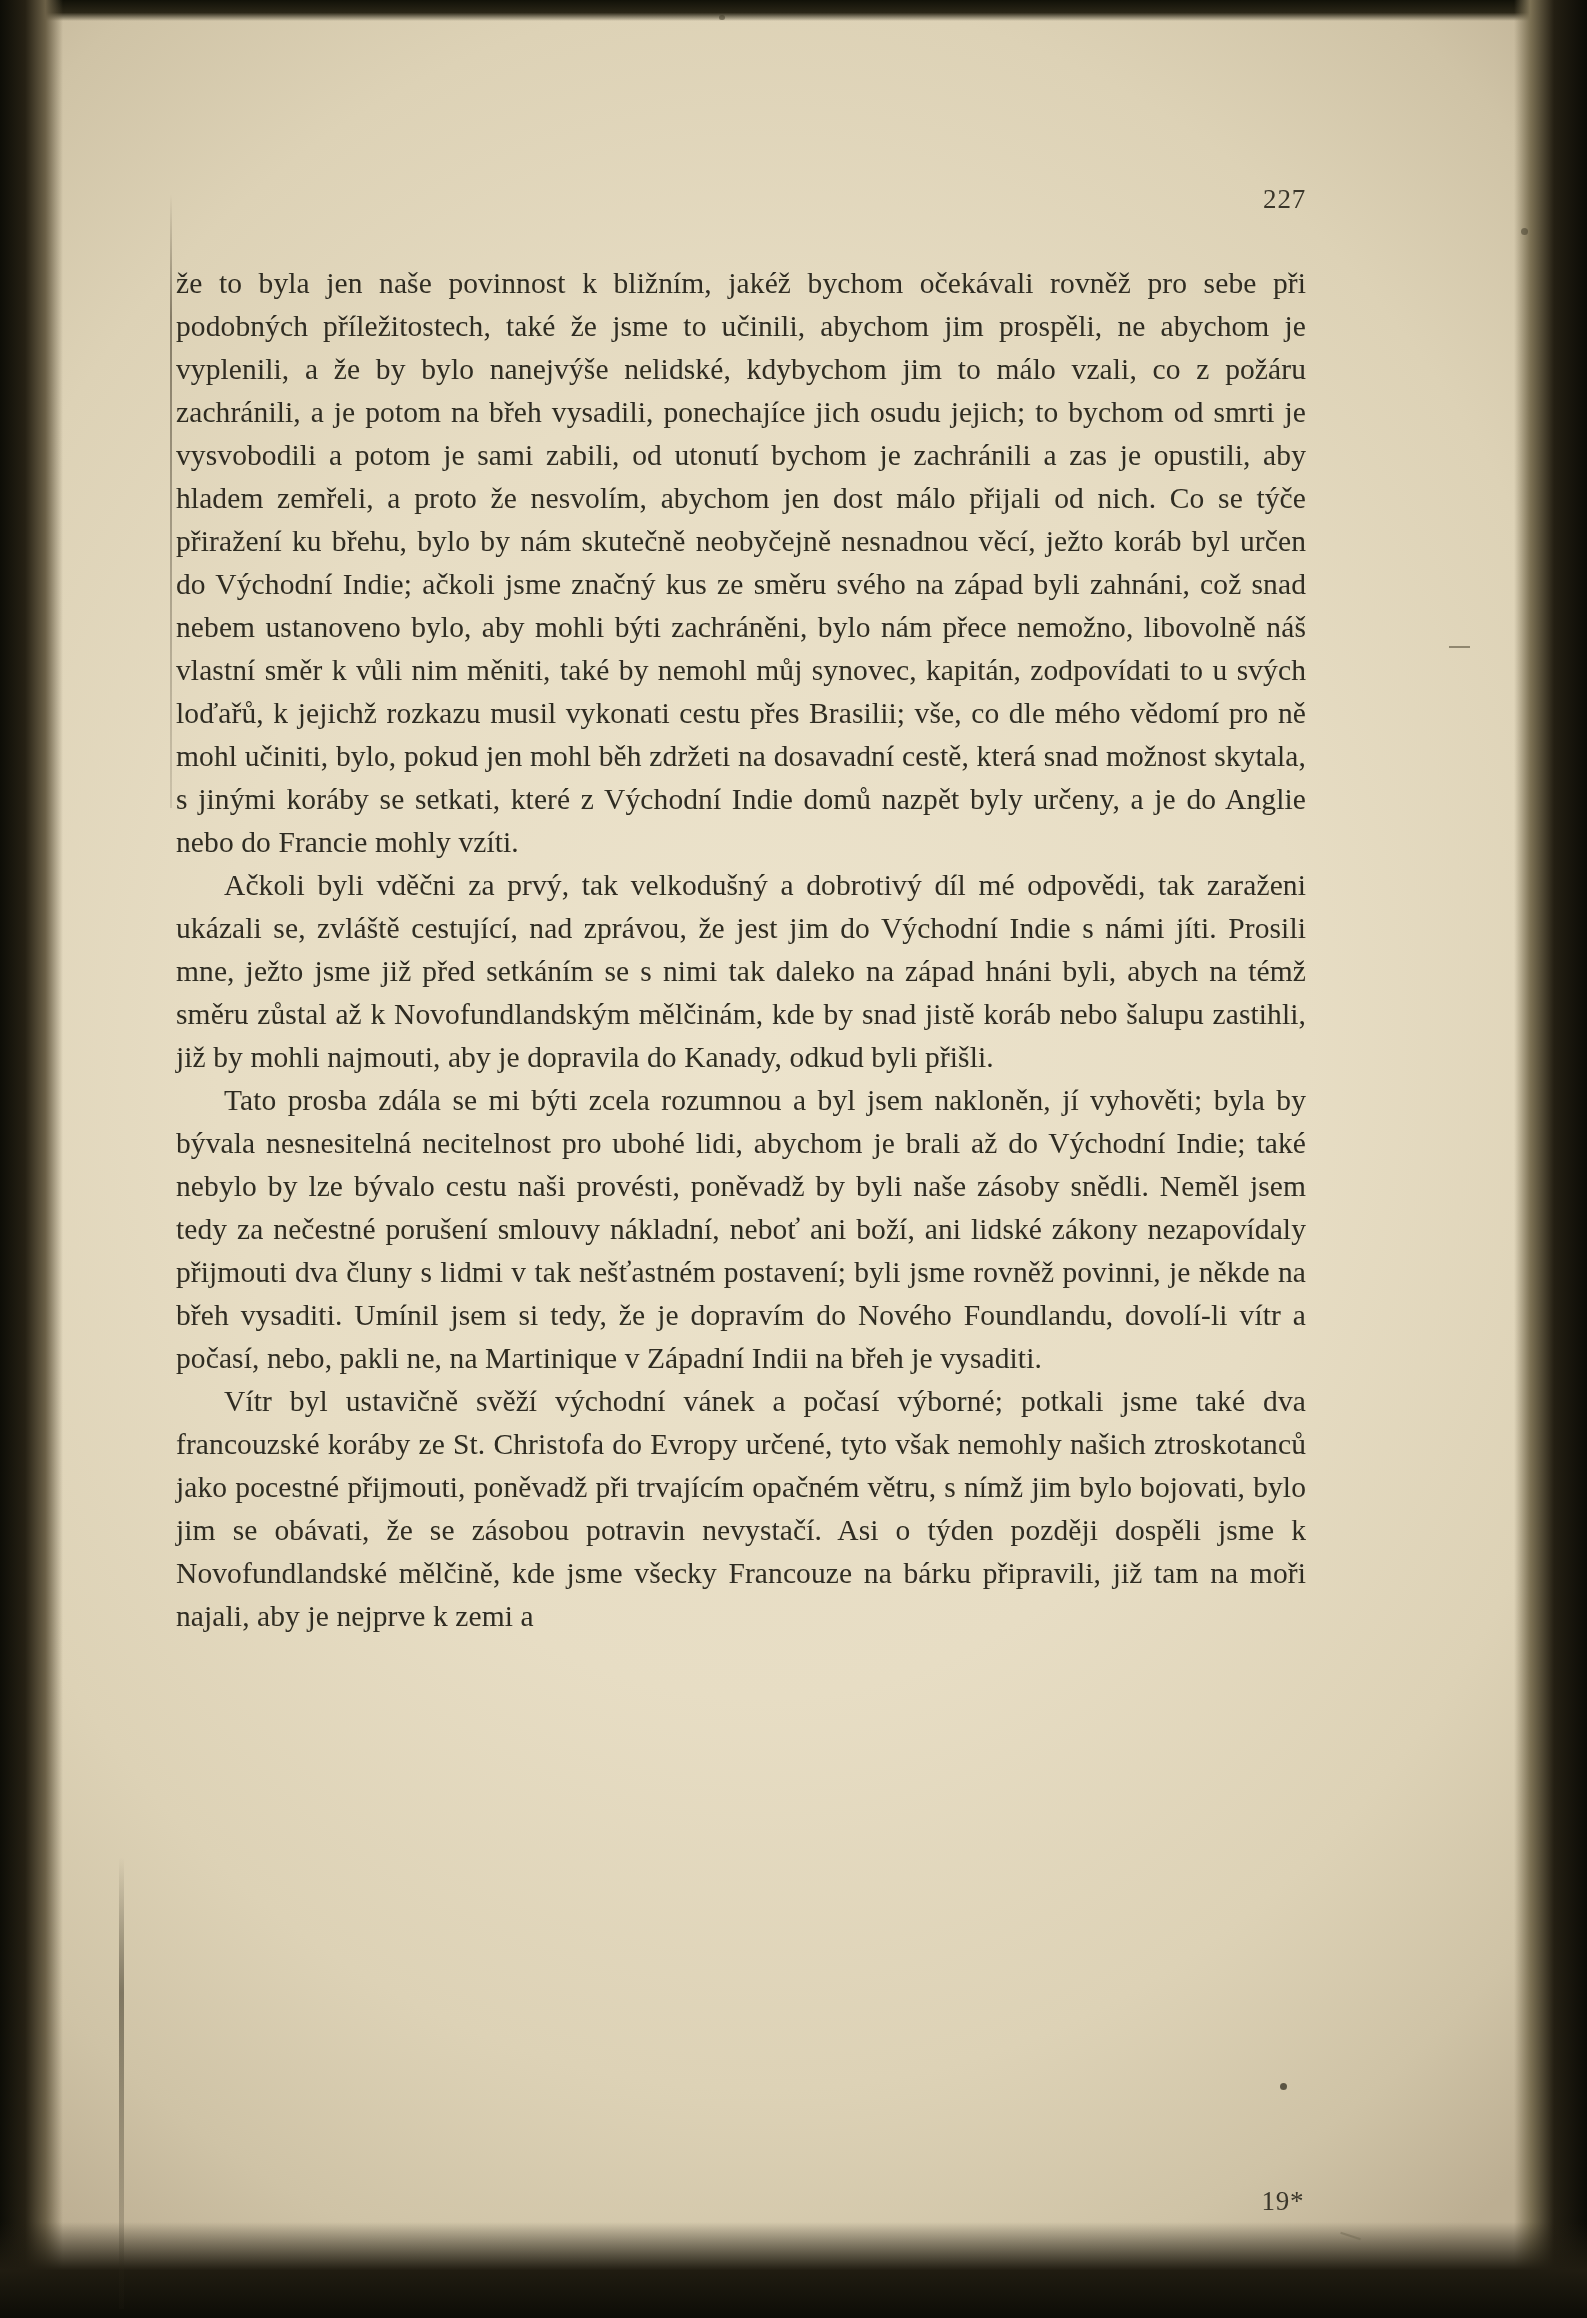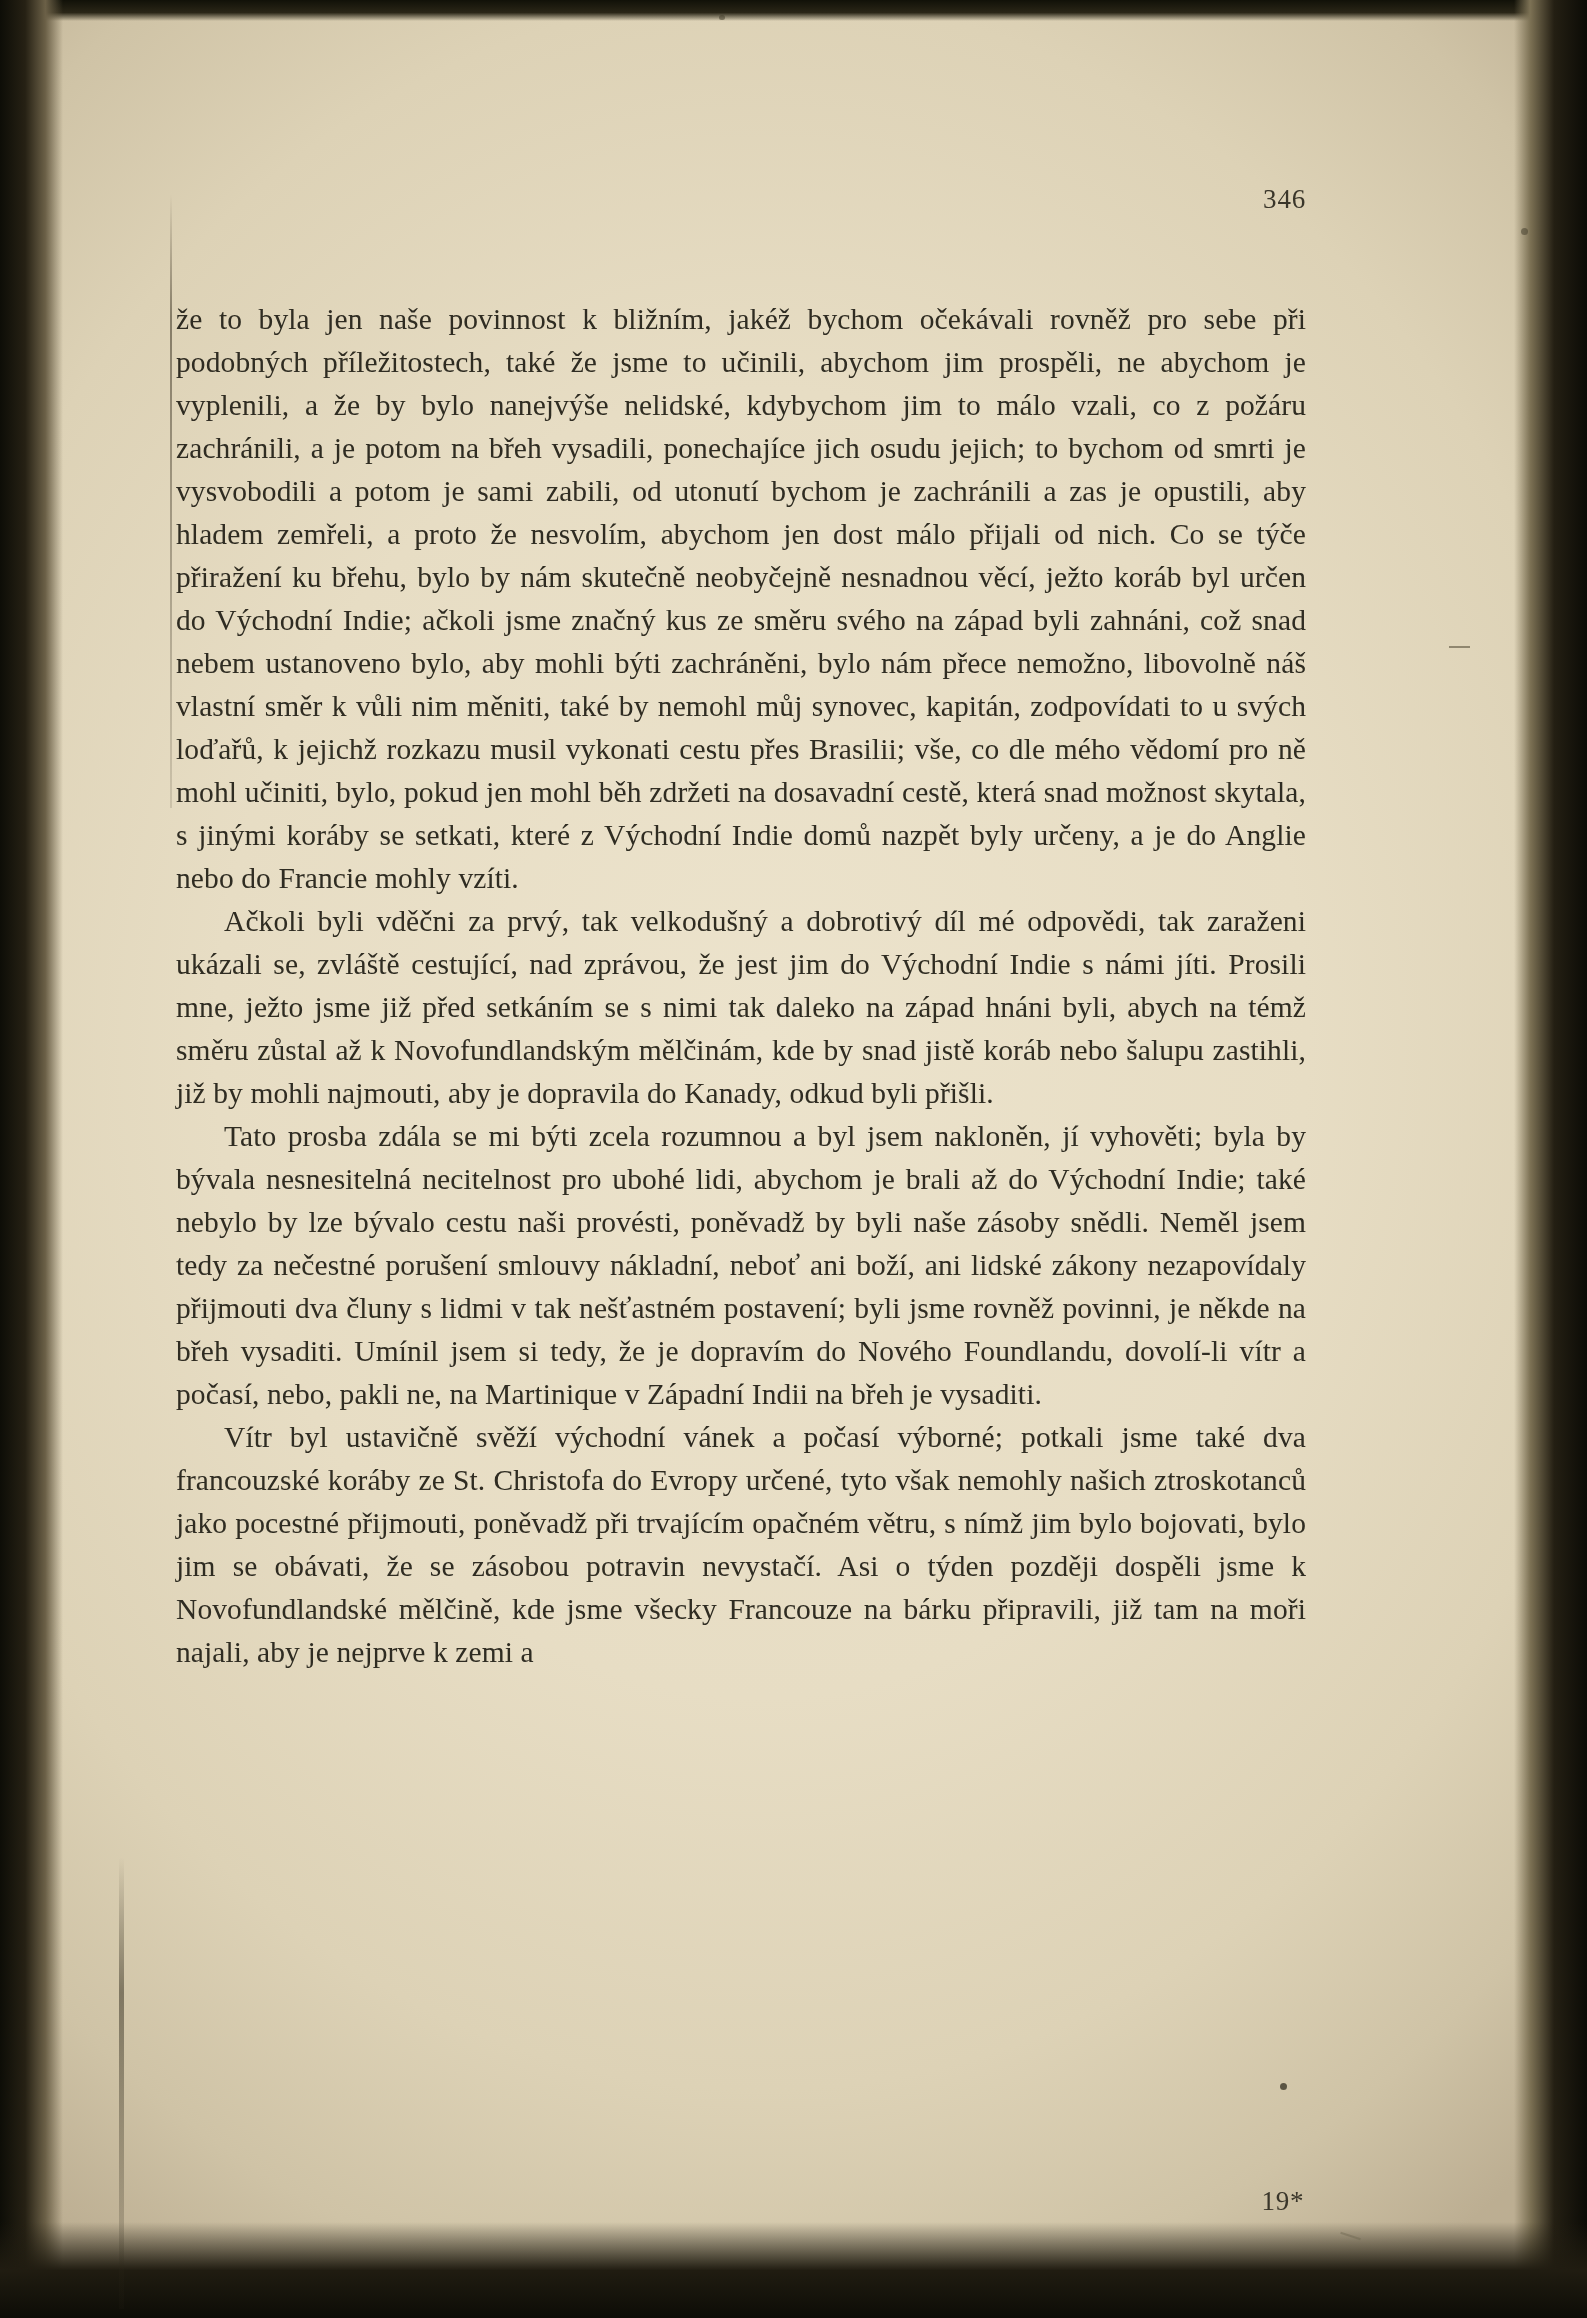--- a/index.html
+++ b/index.html
@@ -56,21 +56,21 @@
   }
   .folio {
     position: absolute;
     right: 0;
     top: 0;
     font-size: 27px;
     letter-spacing: 0.8px;
     color: #3a362a;
   }
   .body-text {
-    margin-top: 114px;
+    margin-top: 78px;
     font-size: 29.5px;
     line-height: 43px;
     text-align: justify;
     color: #2f2c22;
     letter-spacing: 0.1px;
   }
   .body-text p {
     margin: 0;
   }
   .body-text p.indent {
@@ -114,21 +114,21 @@
 
   <div class="speck" style="left:719px; top:14.5px; width:5.7px; height:5.7px;"></div>
   <div class="speck" style="left:1521px; top:228px; width:7.3px; height:7.3px;"></div>
 
   <div class="faint-dash" style="left:1449px; top:646px;"></div>
   <div class="dot-mark" style="left:1280px; top:2083px;"></div>
   <div class="faint-dash" style="left:1340px; top:2235px; transform:rotate(18deg); opacity:.45;"></div>
 
   <div class="content">
 
-    <div class="folio">346</div>
+    <div class="folio">227</div>
 
     <div class="body-text">
       <p>že to byla jen naše povinnost k bližním, jakéž bychom očekávali rovněž pro sebe při podobných příležitostech, také že jsme to učinili, abychom jim prospěli, ne abychom je vyplenili, a že by bylo nanejvýše nelidské, kdybychom jim to málo vzali, co z požáru zachránili, a je potom na břeh vysadili, ponechajíce jich osudu jejich; to bychom od smrti je vysvobodili a potom je sami zabili, od utonutí bychom je zachránili a zas je opustili, aby hladem zemřeli, a proto že nesvolím, abychom jen dost málo přijali od nich. Co se týče přiražení ku břehu, bylo by nám skutečně neobyčejně nesnadnou věcí, ježto koráb byl určen do Východní Indie; ačkoli jsme značný kus ze směru svého na západ byli zahnáni, což snad nebem ustanoveno bylo, aby mohli býti zachráněni, bylo nám přece nemožno, libovolně náš vlastní směr k vůli nim měniti, také by nemohl můj synovec, kapitán, zodpovídati to u svých loďařů, k jejichž rozkazu musil vykonati cestu přes Brasilii; vše, co dle mého vědomí pro ně mohl učiniti, bylo, pokud jen mohl běh zdržeti na dosavadní cestě, která snad možnost skytala, s jinými koráby se setkati, které z Východní Indie domů nazpět byly určeny, a je do Anglie nebo do Francie mohly vzíti.</p>
       <p class="indent">Ačkoli byli vděčni za prvý, tak velkodušný a dobrotivý díl mé odpovědi, tak zaraženi ukázali se, zvláště cestující, nad zprávou, že jest jim do Východní Indie s námi jíti. Prosili mne, ježto jsme již před setkáním se s nimi tak daleko na západ hnáni byli, abych na témž směru zůstal až k Novofundlandským mělčinám, kde by snad jistě koráb nebo šalupu zastihli, již by mohli najmouti, aby je dopravila do Kanady, odkud byli přišli.</p>
       <p class="indent">Tato prosba zdála se mi býti zcela rozumnou a byl jsem nakloněn, jí vyhověti; byla by bývala nesnesitelná necitelnost pro ubohé lidi, abychom je brali až do Východní Indie; také nebylo by lze bývalo cestu naši provésti, poněvadž by byli naše zásoby snědli. Neměl jsem tedy za nečestné porušení smlouvy nákladní, neboť ani boží, ani lidské zákony nezapovídaly přijmouti dva čluny s lidmi v tak nešťastném postavení; byli jsme rovněž povinni, je někde na břeh vysaditi. Umínil jsem si tedy, že je dopravím do Nového Foundlandu, dovolí-li vítr a počasí, nebo, pakli ne, na Martinique v Západní Indii na břeh je vysaditi.</p>
       <p class="indent">Vítr byl ustavičně svěží východní vánek a počasí výborné; potkali jsme také dva francouzské koráby ze St. Christofa do Evropy určené, tyto však nemohly našich ztroskotanců jako pocestné přijmouti, poněvadž při trvajícím opačném větru, s nímž jim bylo bojovati, bylo jim se obávati, že se zásobou potravin nevystačí. Asi o týden později dospěli jsme k Novofundlandské mělčině, kde jsme všecky Francouze na bárku připravili, již tam na moři najali, aby je nejprve k zemi a</p>
     </div>
 
     <div class="signature">19*</div>
   </div>

